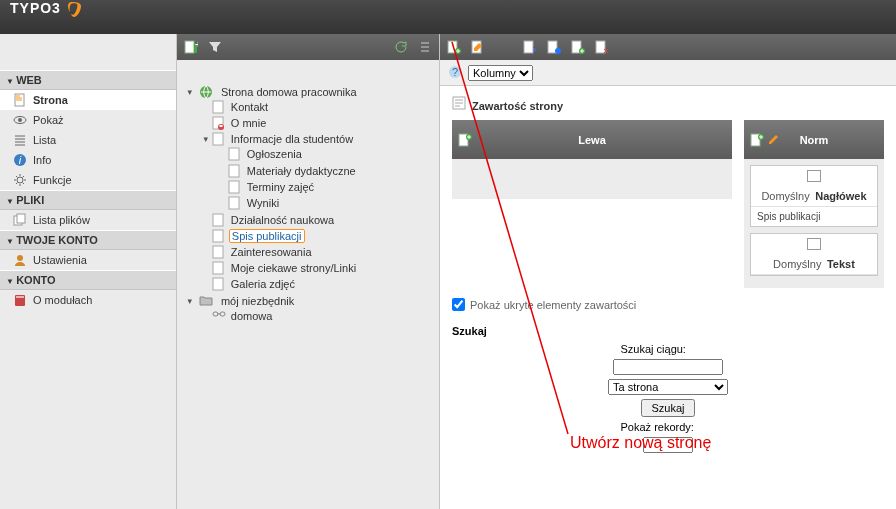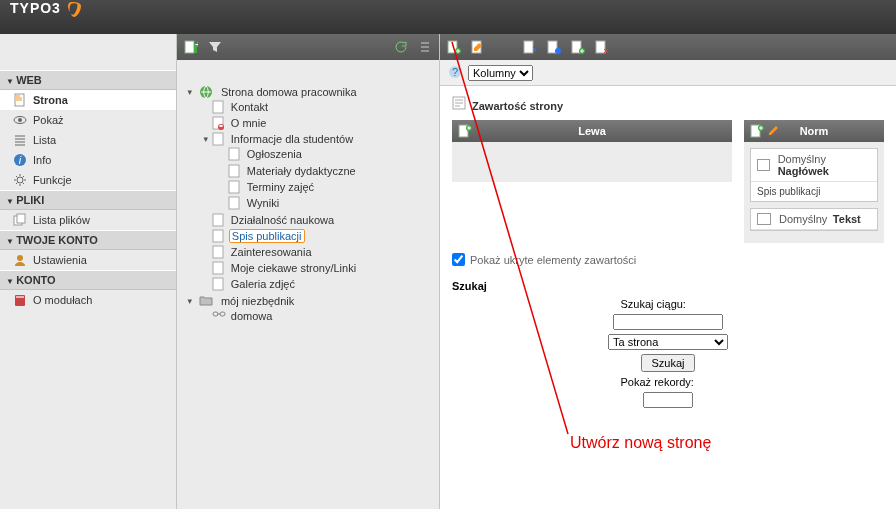--- a/index.html
+++ b/index.html
@@ -37,27 +37,27 @@
 .sub-toolbar { height: 26px; border-bottom: 1px solid #ccc; display: flex; align-items: center; padding: 0 8px; gap: 6px; background: #efefef; }
 .sub-toolbar select { font-size: 11px; }
 
 .content-area { padding: 10px 12px; }
 .section-title { display: flex; align-items: flex-end; gap: 6px; font-weight: bold; color: #333; margin-bottom: 8px; }
 
 .panels-row { display: flex; gap: 12px; }
 .panel { border: 0; }
 .panel.left { flex: 0 0 280px; }
 .panel.right { flex: 1; min-width: 140px; }
-.panel-header { height: 22px; background: linear-gradient(#7a7a7a, #5b5b5b); color: #fff; display: flex; align-items: center; padding: 0 6px; font-size: 11px; position: relative; }
+.panel-header { height: 39px; background: linear-gradient(#7a7a7a, #5b5b5b); color: #fff; display: flex; align-items: center; padding: 0 6px; font-size: 11px; position: relative; }
 .panel-header-title { position: absolute; left: 50%; transform: translateX(-50%); font-weight: bold; }
 .panel-header-icon { width: 14px; height: 14px; margin-right: 4px; }
 .panel-body { background: #ececec; padding: 6px; min-height: 40px; }
 
 .ce-card { background: #fff; border: 1px solid #c8c8c8; margin-bottom: 6px; }
-.ce-head { display: flex; align-items: center; gap: 8px; padding: 4px 6px; border-bottom: 1px solid #e2e2e2; }
+.ce-head { display: flex; align-items: center; gap: 8px; padding: 4px 6px; border-bottom: 1px solid #e2e2e2; flex-direction: column; }
 .ce-icon { width: 14px; height: 12px; border: 1px solid #999; display: inline-block; }
 .ce-meta { color: #555; font-size: 10px; }
 .ce-meta b { color: #333; }
 .ce-body { padding: 4px 6px; font-size: 10px; color: #444; }
 
 .hidden-check { display: flex; align-items: center; gap: 5px; color: #666; margin: 10px 0 14px; }
 
 .search-block h4 { font-weight: bold; margin-bottom: 6px; }
 .search-row { display: flex; align-items: center; gap: 4px; margin-bottom: 4px; flex-direction: column; }
 .search-row label { width: 95px; }

